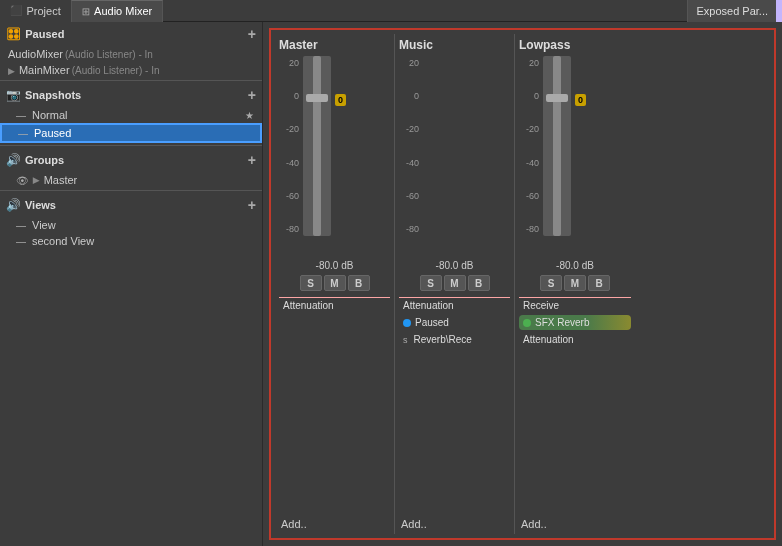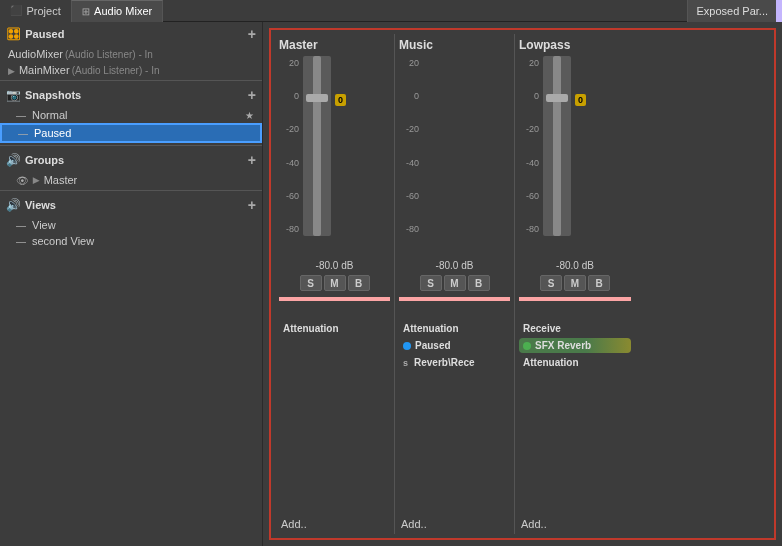--- a/index.html
+++ b/index.html
@@ -276,23 +276,22 @@
       cursor: pointer;
     }
 
     
     .effects-section {
       width: 100%;
       display: flex;
       flex-direction: column;
       gap: 2px;
       min-height: 80px;
-      border-top: 4px solid #fca5a5;
-      padding-top: 20px;
-      font-weight: bold;
+      border-top: 1px solid #fca5a5;
+      padding-top: 0;
     }
 
     .effect-item {
       display: flex;
       align-items: center;
       padding: 2px 4px;
       font-size: 10px;
       color: #ccc;
       cursor: pointer;
       gap: 4px;

